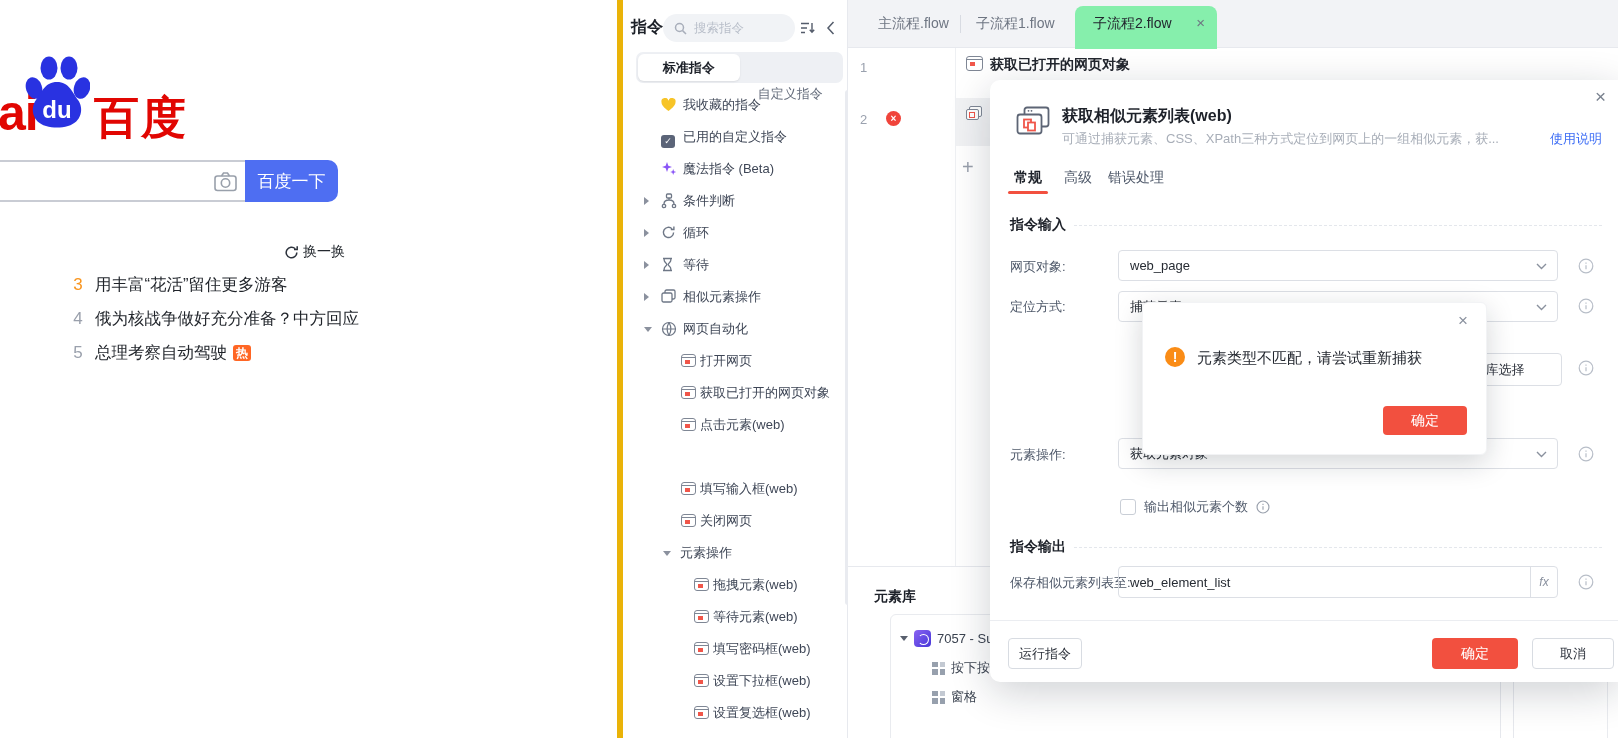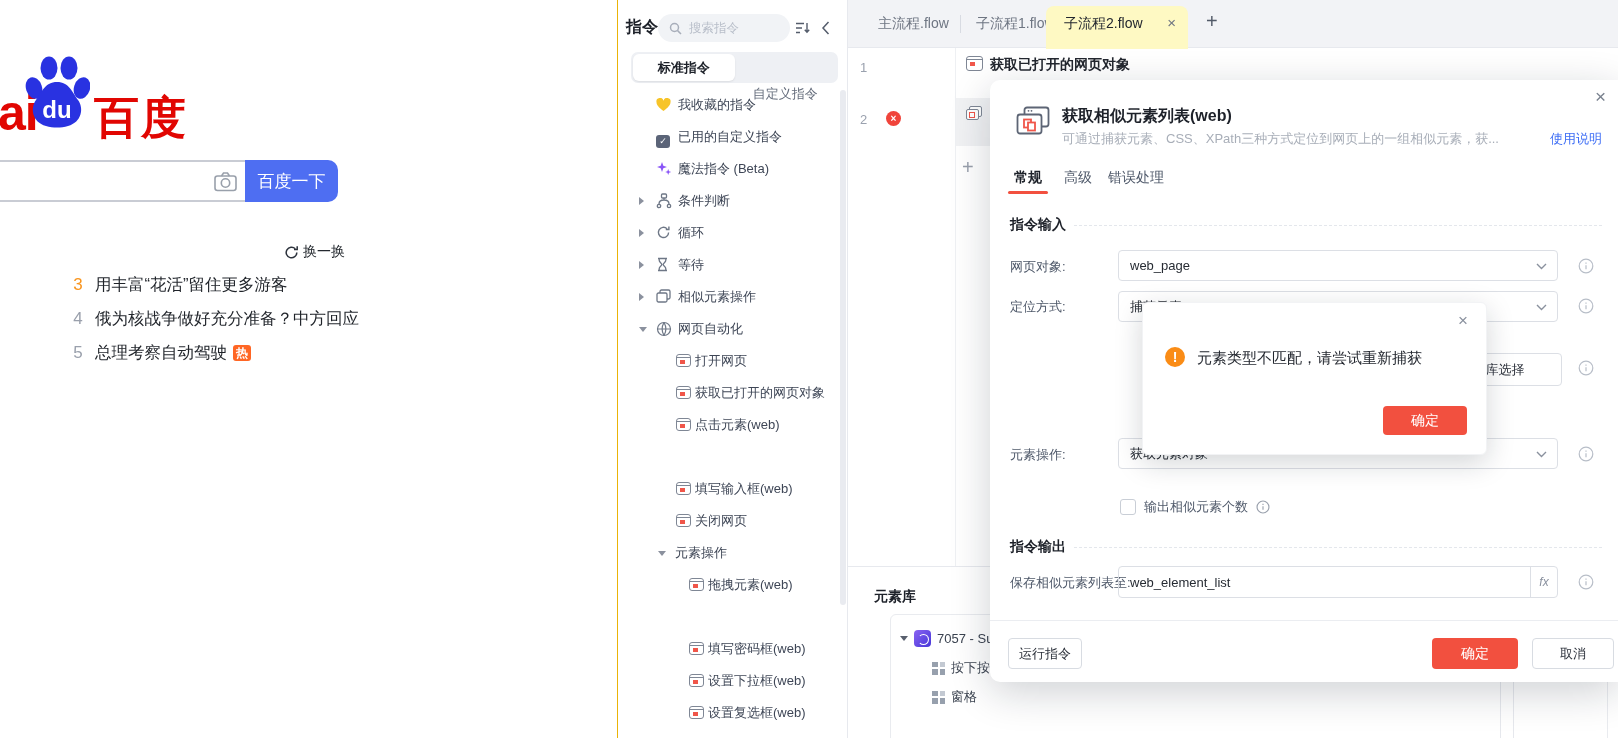--- a/index.html
+++ b/index.html
@@ -15,21 +15,21 @@
   .b-cam{position:absolute;right:8px;top:9px;}
   .b-btn{position:absolute;left:245px;top:160px;width:93px;height:42px;background:#4e6ef2;color:#fff;
          font-size:17px;display:flex;align-items:center;justify-content:center;border-radius:0 10px 10px 0;cursor:pointer;}
   .b-refresh{position:absolute;left:284px;top:243px;display:flex;align-items:center;gap:4px;font-size:14px;color:#24292f;cursor:pointer;}
   .hotrow{position:absolute;left:70px;height:24px;display:flex;align-items:center;}
   .hotrow .rank{width:16px;text-align:center;font-size:17px;}
   .hotrow .txt{margin-left:9px;font-size:16.5px;color:#1f2329;}
   .hotrow .hot{margin-left:6px;background:#ff6624;color:#fff;font-size:12px;line-height:16px;padding:0 3px;border-radius:3px;font-weight:bold;}
   
   .ipanel{position:absolute;left:617px;top:0;width:231px;height:738px;background:#fff;
-          border-left:1px solid #eab308;border-right:1px solid #e7e9ee;box-sizing:border-box;}
+          border-left:6px solid #eab308;border-right:1px solid #e7e9ee;box-sizing:border-box;}
   .ip-title{position:absolute;left:8px;top:17px;font-size:16px;font-weight:bold;color:#1d2129;}
   .ip-search{position:absolute;left:40px;top:14px;width:132px;height:28px;background:#f1f3f6;border-radius:14px;}
   .ip-search svg{position:absolute;left:11px;top:8px;}
   .ip-search input{position:absolute;left:29px;top:3px;width:92px;height:22px;border:none;outline:none;background:transparent;
                    font-size:12.5px;color:#3b4350;font-family:Liberation Mono, monospace;}
   .ip-search input::placeholder{color:#b8bec9;}
   .ip-sort{position:absolute;left:177px;top:21px;cursor:pointer;}
   .ip-colla{position:absolute;left:203px;top:21px;cursor:pointer;}
   .seg{position:absolute;left:13px;top:52px;width:207px;height:31px;background:#eef0f4;border-radius:7px;display:flex;padding:2px;box-sizing:border-box;}
   .seg .on{flex:1;background:#fff;border-radius:6px;font-weight:bold;font-size:13px;color:#1d2129;
@@ -54,21 +54,21 @@
   .sim{position:relative;display:inline-block;width:16px;height:14px;}
   .sim .sb{position:absolute;right:0;top:0;width:11px;height:9px;border:1.3px solid #7f8795;border-radius:2px;background:#fff;}
   .sim .sf{position:absolute;left:0;bottom:0;width:11px;height:9px;border:1.3px solid #7f8795;border-radius:2px;background:#fff;}
   .sim .sr{position:absolute;left:3px;bottom:2px;width:4px;height:4px;border:1.4px solid #f0564a;}
   .iscroll{position:absolute;left:222px;top:90px;width:6px;height:515px;background:#e9ebf0;border-radius:3px;}
   
   .rpanel{position:absolute;left:848px;top:0;width:770px;height:738px;background:#fff;}
   .tabbar{position:absolute;left:0;top:0;width:770px;height:48px;background:#f2f3f6;border-bottom:1px solid #e7e9ee;box-sizing:border-box;}
   .ftab{position:absolute;top:15px;font-size:14px;color:#6e7582;cursor:pointer;white-space:nowrap;}
   .ftab-div{position:absolute;top:15px;width:1px;height:18px;background:#d8dbe2;}
-  .ftab-active{position:absolute;left:198px;top:6px;width:142px;height:43px;background:#fef9c3;border-radius:8px 8px 0 0;z-index:2;cursor:pointer;}
+  .ftab-active{position:absolute;left:227px;top:6px;width:142px;height:43px;background:#86efac;border-radius:8px 8px 0 0;z-index:2;cursor:pointer;}
   .ftab-active .t{position:absolute;left:18px;top:9px;font-size:14px;color:#23272f;}
   .ftab-active .x{position:absolute;right:12px;top:8px;font-size:15px;color:#6e7582;cursor:pointer;}
   .ftab-plus{position:absolute;left:358px;top:10px;font-size:20px;color:#525a68;cursor:pointer;}
   .gutline{position:absolute;left:107px;top:48px;width:1px;height:518px;background:#eef0f3;}
   .rownum{position:absolute;left:12px;font-size:13px;color:#9aa1ae;}
   .errbadge{position:absolute;left:38px;width:15px;height:15px;border-radius:50%;background:#f0443b;color:#fff;
             font-size:10px;font-weight:bold;line-height:15px;text-align:center;}
   .rowband{position:absolute;left:108px;top:98px;width:662px;height:48px;background:#f1f2f4;}
   .flowlbl{position:absolute;left:142px;top:56px;font-size:14px;font-weight:600;color:#23272f;white-space:nowrap;}
   .addstep{position:absolute;left:114px;top:156px;font-size:20px;color:#99a0ac;cursor:pointer;}
@@ -291,20 +291,24 @@
 
     <div class="irow g1" style="top:541px">
       <span class="car td"></span>
       <span class="lbl">元素操作</span>
     </div>
 
     <div class="irow r2" style="top:573px">
       <span class="ico"><span class="wicon"><i></i><b></b></span></span>
       <span class="lbl">拖拽元素(web)</span>
     </div>
+    <div class="irow r2" style="top:605px">
+      <span class="ico"><span class="wicon"><i></i><b></b></span></span>
+      <span class="lbl">等待元素(web)</span>
+    </div>
     <div class="irow r2" style="top:637px">
       <span class="ico"><span class="wicon"><i></i><b></b></span></span>
       <span class="lbl">填写密码框(web)</span>
     </div>
     <div class="irow r2" style="top:669px">
       <span class="ico"><span class="wicon"><i></i><b></b></span></span>
       <span class="lbl">设置下拉框(web)</span>
     </div>
     <div class="irow r2" style="top:701px">
       <span class="ico"><span class="wicon"><i></i><b></b></span></span>

